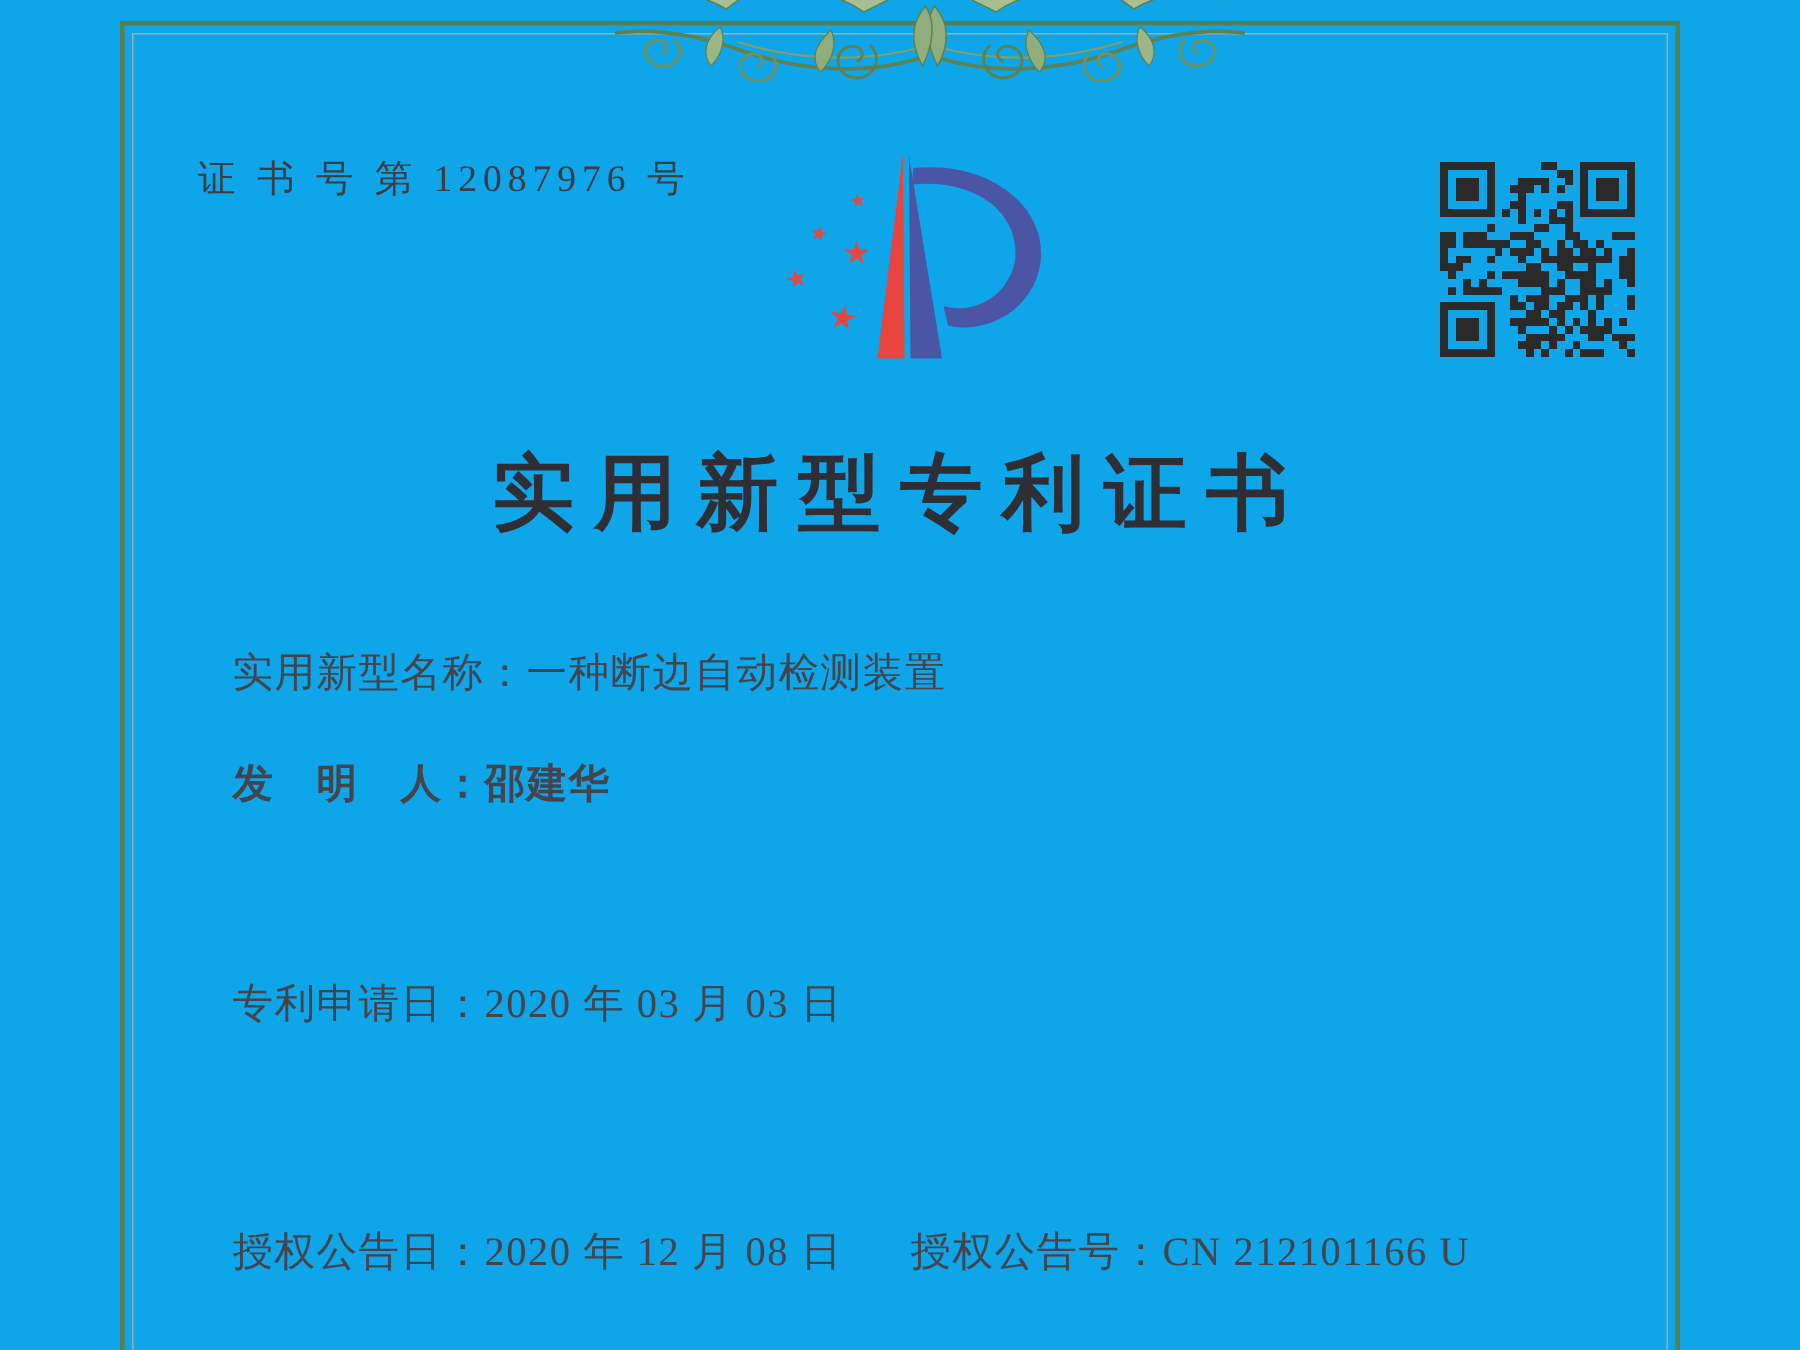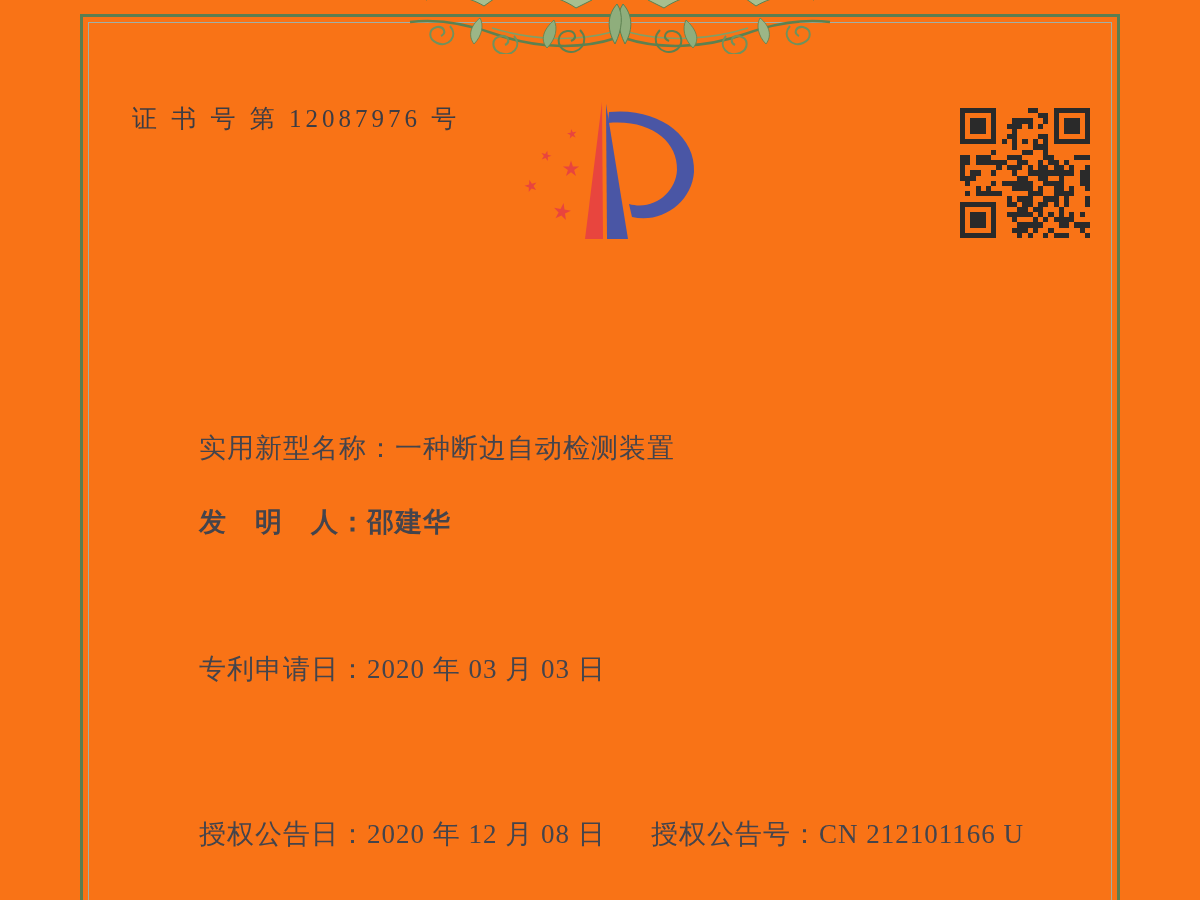--- a/index.html
+++ b/index.html
@@ -3,21 +3,21 @@
 <meta charset="utf-8">
 <style>
   html,body{margin:0;padding:0;}
   body{
     width:1200px;height:900px;overflow:hidden;
     font-family:"Liberation Serif","DejaVu Serif",serif;
     background:#f3efe0;
   }
   .certificate{
     position:relative;width:1200px;height:900px;overflow:hidden;
-    background:#f97316;
+    background:#0ea5e9;
   }
   
   .frame-outer{
     position:absolute;left:80px;top:14px;width:1040px;height:920px;
     border:3px solid #5b7e51;box-sizing:border-box;
   }
   .frame-inner{
     position:absolute;left:88px;top:22px;width:1024px;height:912px;
     border:1px solid #9fb0a8;box-sizing:border-box;
   }
@@ -39,21 +39,21 @@
     font-size:55px;font-weight:600;color:#2e2e34;letter-spacing:13px;
     white-space:nowrap;
   }
   .fields{
     position:absolute;left:155px;top:0;width:990px;height:900px;
   }
   .row{
     position:absolute;left:0;white-space:nowrap;
     font-size:27px;color:#44444c;letter-spacing:1px;line-height:1.15;
   }
-  .row .label{display:inline-block;min-width:168px;margin-left:44px;}
+  .row .label{display:inline-block;min-width:168px;}
   .row .value{display:inline-block;}
   .row-0{top:433px;} .row-1{top:507px;font-weight:bold;} .row-2{top:581px;}
   .row-3{top:654px;} .row-4{top:726px;} .row-5{top:797px;}
   .row-6{top:819px;}
   .grant-no{position:absolute;left:452px;top:0;white-space:nowrap;}
 </style>
 </head>
 <body>
 
 <div class="certificate">
@@ -399,20 +399,21 @@
         <rect x="11" y="24" width="1" height="1"></rect>
         <rect x="13" y="24" width="1" height="1"></rect>
         <rect x="16" y="24" width="1" height="1"></rect>
         <rect x="18" y="24" width="1" height="1"></rect>
         <rect x="19" y="24" width="1" height="1"></rect>
         <rect x="20" y="24" width="1" height="1"></rect>
         <rect x="24" y="24" width="1" height="1"></rect>
       </g>
   </svg>
 
+  <div class="title">实用新型专利证书</div>
 
   <div class="fields">
 
     <div class="row row-0">
       <span class="label">实用新型名称：</span><span class="value">一种断边自动检测装置</span>
     </div>
 
     <div class="row row-1">
       <span class="label">发　明　人：</span><span class="value">邵建华</span>
     </div>

